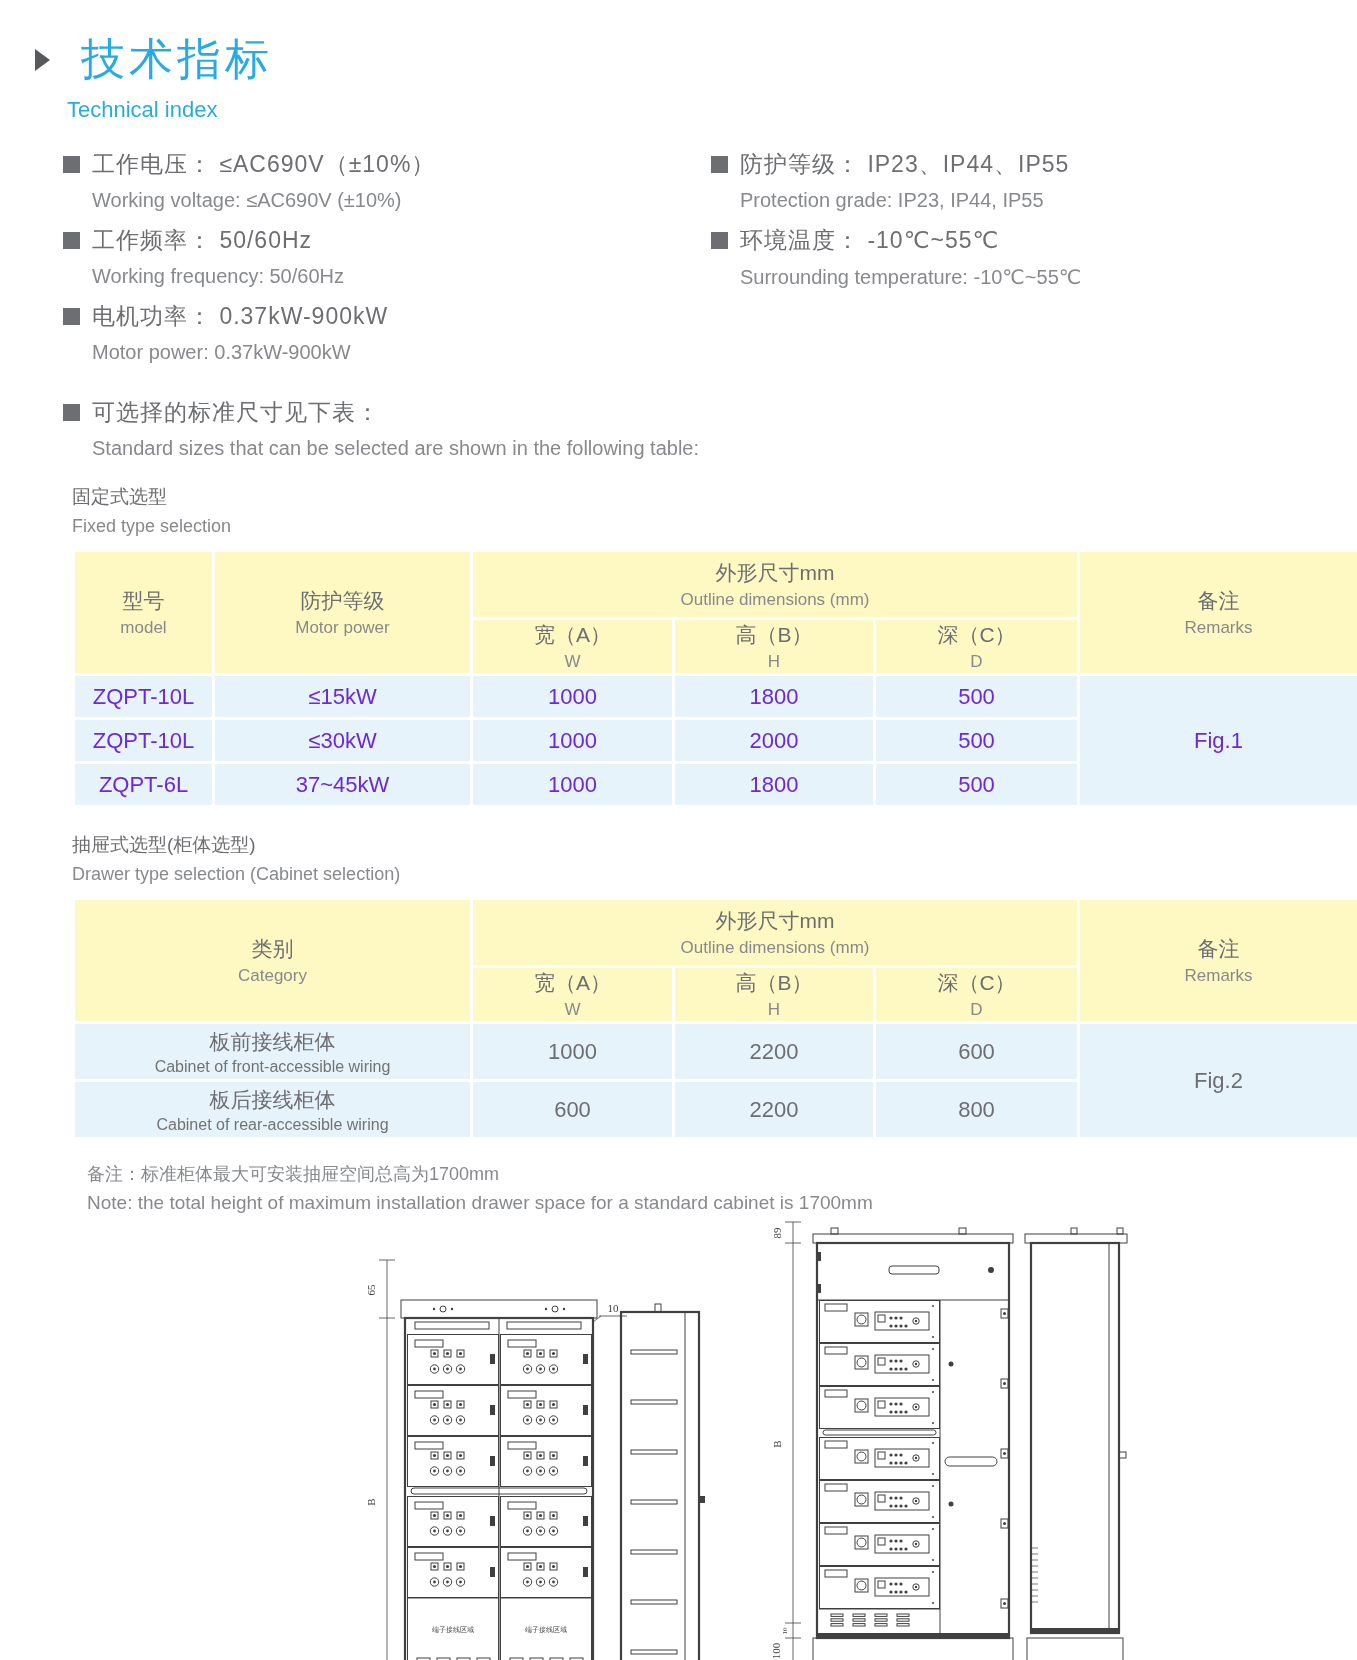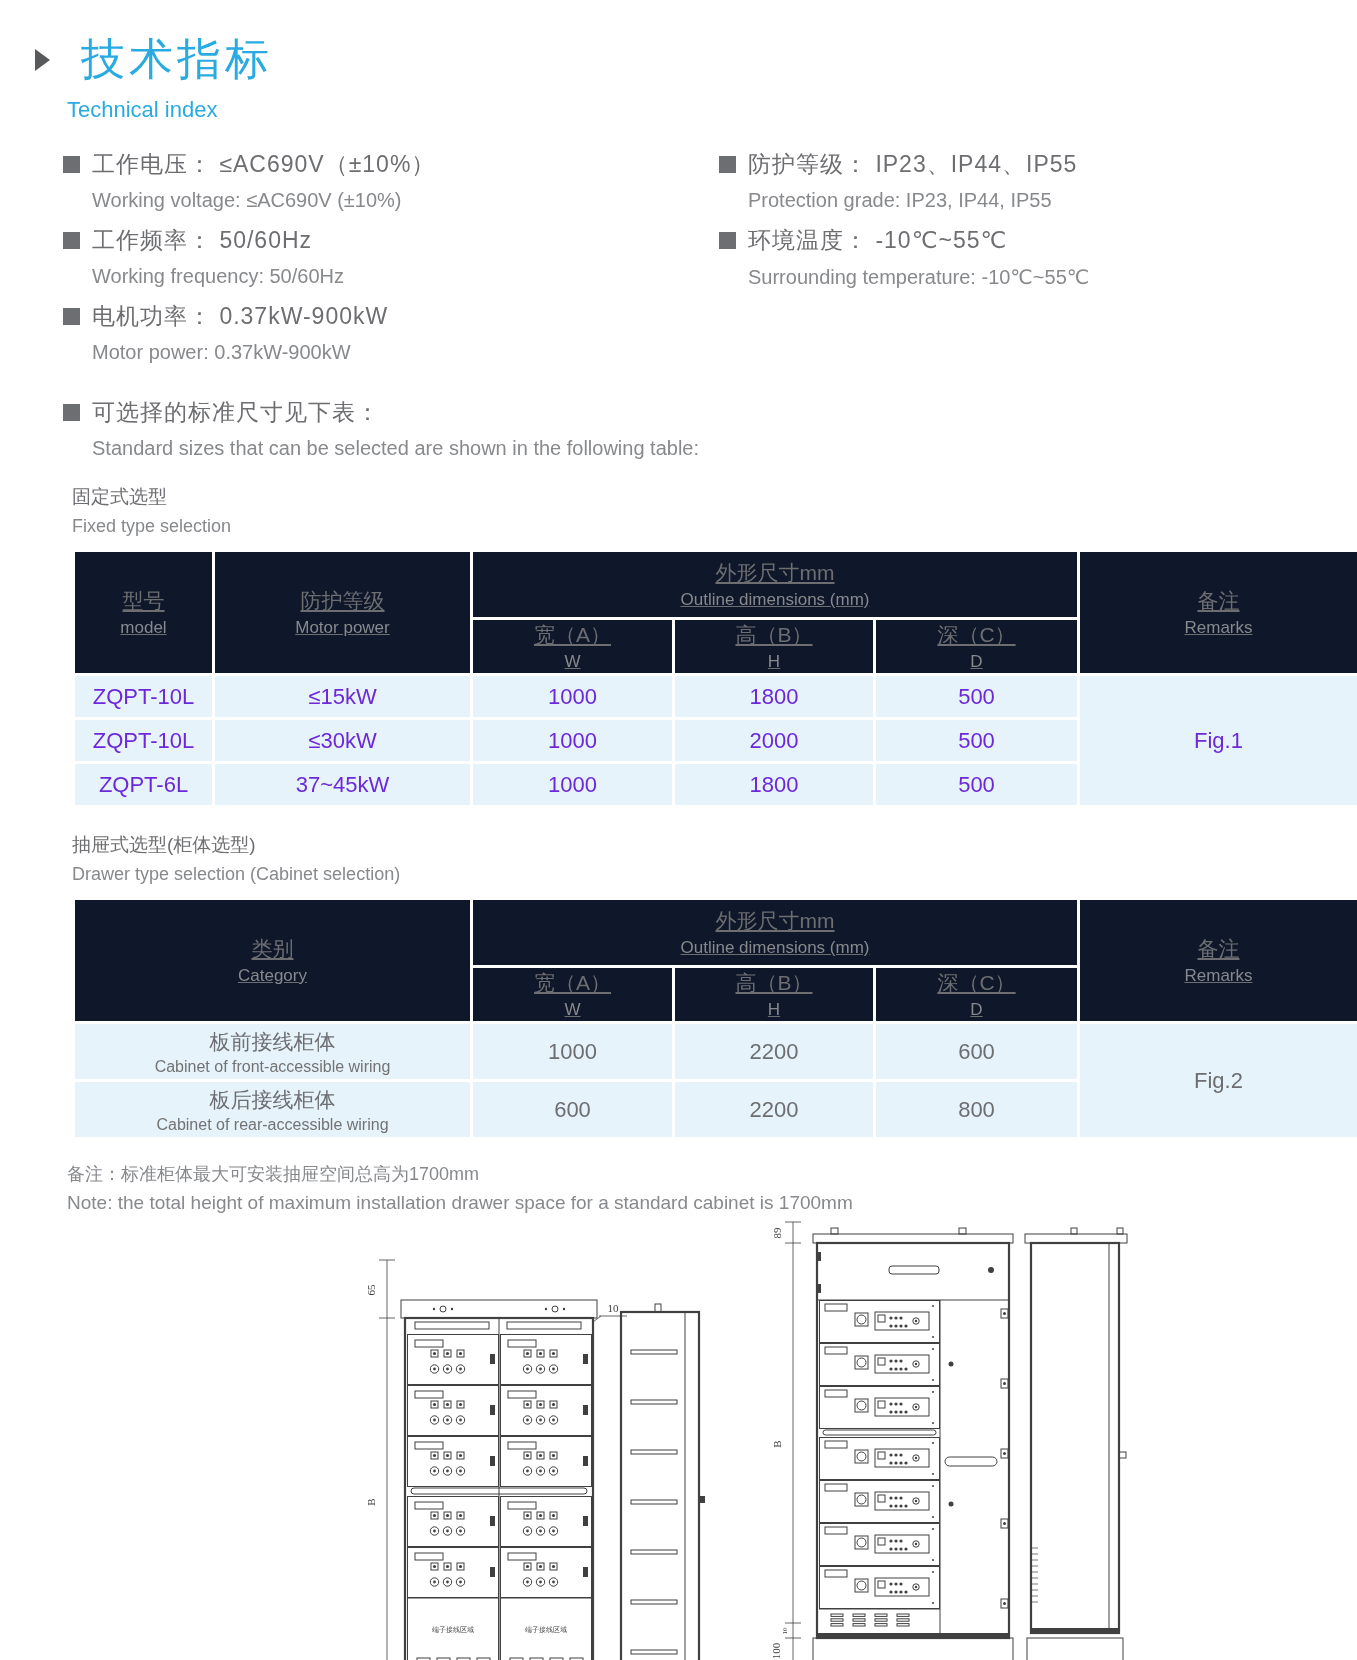--- a/index.html
+++ b/index.html
@@ -11,48 +11,48 @@
   }
   .page { padding:30px 0 0 35px; }
 
   
   .title-row { display:flex; align-items:center; gap:31px; }
   .arrow-icon { width:0; height:0; border-top:11px solid transparent; border-bottom:11px solid transparent; border-left:15px solid #58595b; }
   .title-cn { font-size:44px; color:#29abe2; letter-spacing:4px; }
   .title-en { font-size:22px; color:#29abe2; margin:8px 0 0 32px; }
 
   
-  .specs { margin:26px 0 0 28px; display:grid; grid-template-columns:648px auto; column-gap:8px; }
+  .specs { margin:26px 0 0 28px; display:grid; grid-template-columns:648px auto; column-gap:0; }
   .spec-item { margin-bottom:13px; }
   .spec-cn { font-size:23px; color:#6d6e71; display:flex; align-items:center; gap:12px; letter-spacing:1px; }
   .bullet-icon { width:17px; height:17px; background:#6d6e71; flex:0 0 17px; }
   .spec-en { font-size:20px; color:#87898c; margin:9px 0 0 29px; }
   .sizes-note { margin:20px 0 0 28px; }
 
   
   .sec { margin:24px 0 0 37px; }
   .sec-cn { font-size:19px; color:#6d6e71; }
   .sec-en { font-size:18px; color:#87898c; margin-top:6px; }
 
   
   table.spec-table { border-collapse:collapse; table-layout:fixed; width:1285px; margin:12px 0 0 37px; }
   table.spec-table th, table.spec-table td { border:3px solid #ffffff; text-align:center; vertical-align:middle; padding:0; font-weight:normal; }
-  table.spec-table thead th { background:#0f172a;text-decoration:underline; }
+  table.spec-table thead th { background:#fef9c3; }
   table.spec-table tbody td { background:#e6f3fb; }
   .hrow1 { height:68px; }
   .hrow2 { height:56px; }
   .h-cn { font-size:21px; color:#6d6e71; }
   .h-en { font-size:17px; color:#87898c; margin-top:3px; }
   .t1 tbody td { height:44px; font-size:22px; color:#6d28d9; }
   .t2 tbody td { height:58px; font-size:22px; color:#6d6e71; }
   .cat-cn { font-size:21px; }
   .cat-en { font-size:16px; color:#737373; margin-top:2px;text-align:center; }
 
   
-  .notes { margin:22px 0 0 32px; }
+  .notes { margin:22px 0 0 52px; }
   .note-cn { font-size:18px; color:#87898c; }
   .note-en { font-size:19px; color:#87898c; margin-top:6px; }
 
   
   .figs { display:flex; margin:0 0 0 330px; gap:58px; }
   .fig-block { display:flex; flex-direction:column; align-items:center; }
   .fig-block.f1 { margin-top:36px; }
   .ln  { fill:none; stroke:#404040; stroke-width:1; }
   .ln2 { fill:none; stroke:#404040; stroke-width:2.2; }
   .lnt { fill:none; stroke:#404040; stroke-width:0.7; }

